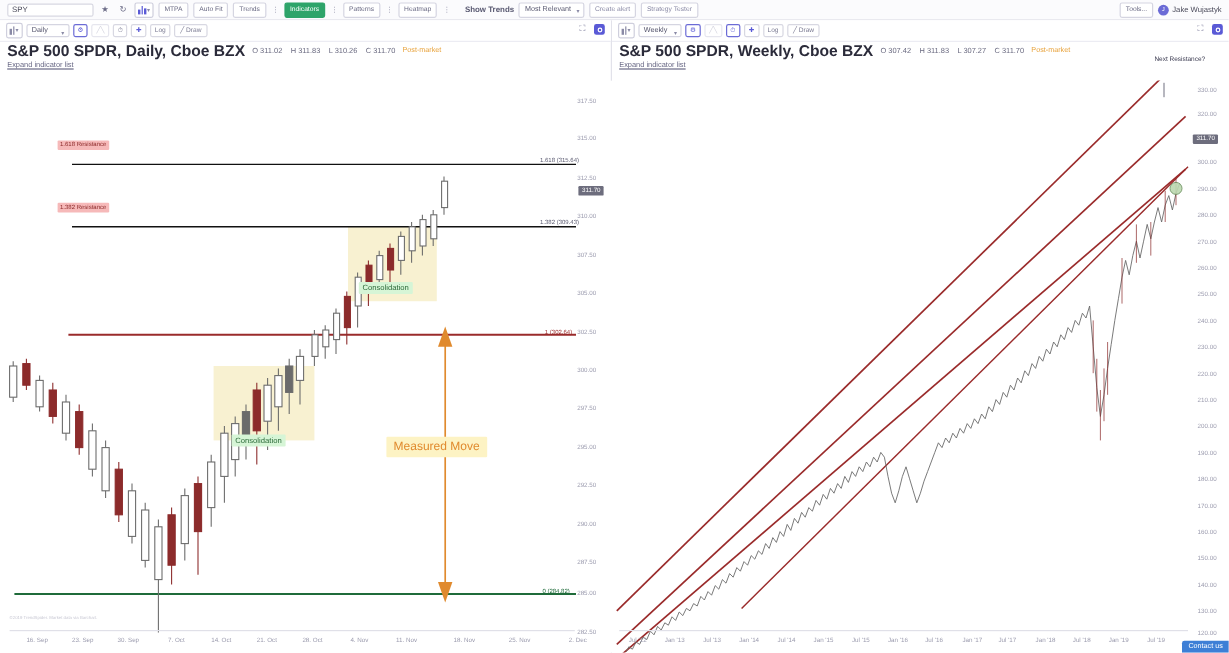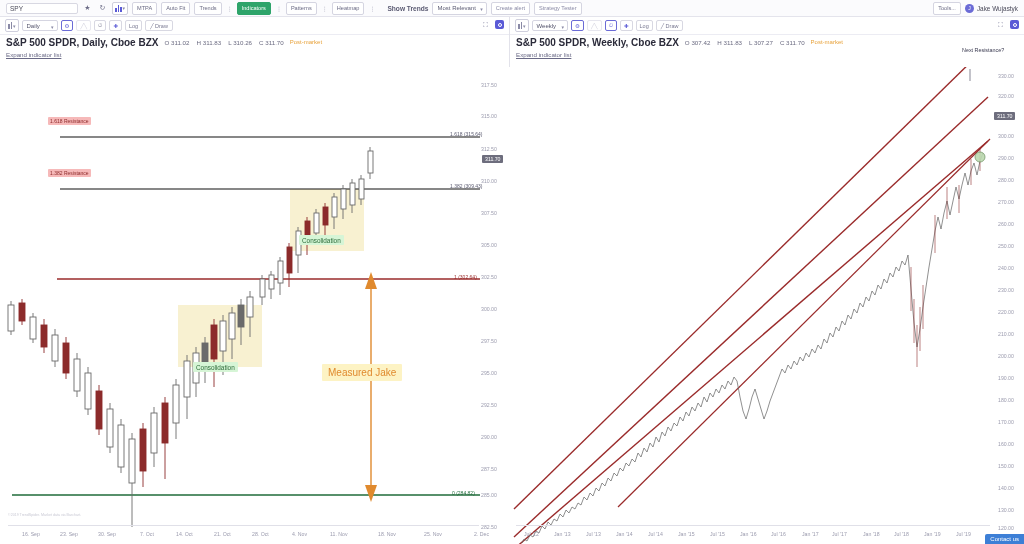--- a/index.html
+++ b/index.html
@@ -79,21 +79,21 @@
   .gear{color:#5a5ad6;}
   .tb-right{position:absolute;right:5px;top:3px;display:flex;gap:4px;align-items:center;}
   .sq-ico{width:8px;height:8px;color:#8a8aa6;font-size:7px;line-height:8px;}
   .cam-ico{width:9px;height:9px;background:#5a5ad6;border-radius:2px;display:inline-block;position:relative;}
   .cam-ico:after{content:"";position:absolute;left:2.5px;top:2.5px;width:4px;height:4px;border:1px solid #fff;border-radius:50%;box-sizing:border-box;}
 
   .quote-row{
     height:14px;display:flex;align-items:center;gap:6px;padding:0 6px;box-sizing:border-box;
     white-space:nowrap;
   }
-  .q-title{font-size:10px;font-weight:bold;color:#2b2b3a;}
+  .q-title{font-size:13px;font-weight:bold;color:#2b2b3a;}
   .q-ohlc{font-size:6.2px;color:#6a6a80;display:flex;gap:7px;}
   .q-post{font-size:6px;color:#e8a33d;}
   .expand-link{
     padding:0 6px;font-size:6.2px;color:#6a6a86;text-decoration:underline;height:11px;
     display:flex;align-items:center;cursor:pointer;
   }
 
   .plot{position:absolute;left:0;right:0;top:50px;bottom:0;}
   .plot svg{display:block;}
   .footnote{
@@ -377,21 +377,21 @@
         <span class="tag res" style="left:48px;top:50px">1.618 Resistance</span>
         <span class="tag res" style="left:48px;top:102px">1.382 Resistance</span>
         <span class="tag fib" style="left:448px;top:63px">1.618 (315.64)</span>
         <span class="tag fib" style="left:448px;top:115px">1.382 (309.43)</span>
         <span class="tag red" style="left:452px;top:206px">1 (302.64)</span>
         <span class="tag green" style="left:450px;top:422px">0 (284.82)</span>
         <span class="tag cur" style="left:482px;top:88px">311.70</span>
 
         <span class="ann consol" style="left:193px;top:295px">Consolidation</span>
         <span class="ann consol" style="left:299px;top:168px">Consolidation</span>
-        <span class="ann mm" style="left:322px;top:297px">Measured Jake</span>
+        <span class="ann mm" style="left:322px;top:297px">Measured Move</span>
 
         <span class="axis-lbl" style="left:481px;top:15px">317.50</span>
         <span class="axis-lbl" style="left:481px;top:46px">315.00</span>
         <span class="axis-lbl" style="left:481px;top:79px">312.50</span>
         <span class="axis-lbl" style="left:481px;top:111px">310.00</span>
         <span class="axis-lbl" style="left:481px;top:143px">307.50</span>
         <span class="axis-lbl" style="left:481px;top:175px">305.00</span>
         <span class="axis-lbl" style="left:481px;top:207px">302.50</span>
         <span class="axis-lbl" style="left:481px;top:239px">300.00</span>
         <span class="axis-lbl" style="left:481px;top:271px">297.50</span>

